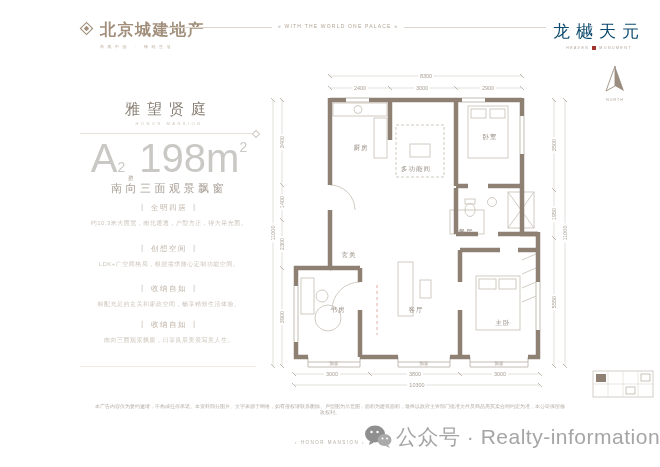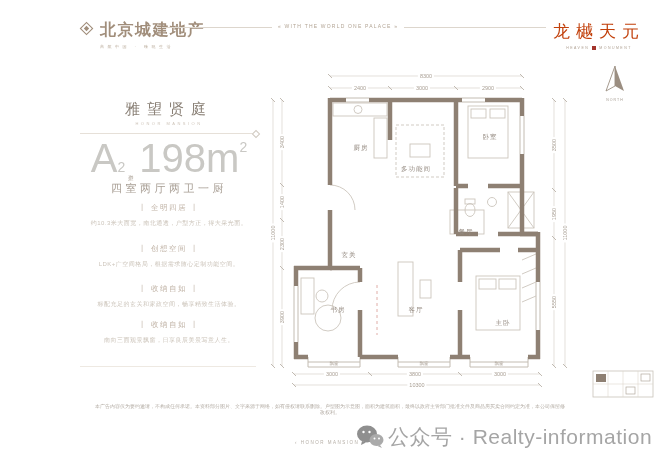--- a/index.html
+++ b/index.html
@@ -8,21 +8,21 @@
   .abs{position:absolute;}
 
   
   .logo-wrap{left:78px;top:20px;display:flex;gap:5px;align-items:flex-start;}
   .logo-text{font-size:16px;font-weight:bold;color:#a18e7b;letter-spacing:1.5px;}
   .logo-tag{font-size:4px;color:#bcae9e;letter-spacing:3.5px;margin-top:3px;}
   .banner-line{left:162px;top:27px;width:384px;border-top:1px solid #ddd6cd;height:0;}
   .banner-text{left:272px;top:23px;font-size:5px;letter-spacing:1.2px;color:#b3a595;
                background:#fff;padding:0 6px;white-space:nowrap;}
   .brand{left:543px;top:20px;width:112px;text-align:center;}
-  .brand-name{font-family:"DejaVu Serif", serif;font-size:17px;letter-spacing:6px;color:#c2410c;}
+  .brand-name{font-family:"DejaVu Serif", serif;font-size:17px;letter-spacing:6px;color:#0c4a6e;}
   .brand-sub{margin-top:3px;font-size:3.5px;letter-spacing:1.5px;color:#b0a294;
              display:flex;align-items:center;justify-content:center;gap:3px;}
   .red-sq{display:inline-block;width:4px;height:4px;background:#a3342c;}
 
   
   .panel-title{left:80px;top:100px;width:178px;text-align:center;font-family:"DejaVu Serif", serif;
                font-size:15px;letter-spacing:7px;color:#8a8076;}
   .panel-sub{left:80px;top:121px;width:178px;text-align:center;font-size:4px;
              letter-spacing:2.5px;color:#cfc5ba;}
   .divider{left:80px;top:133px;width:176px;border-top:1px solid #e6e0d8;height:0;}
@@ -53,21 +53,21 @@
   .dim.v{transform:translate(-50%,-50%) rotate(-90deg);}
   .north{left:602px;top:64px;width:26px;text-align:center;}
   .north .lbl{font-size:3.5px;letter-spacing:1px;color:#a59b90;}
   .keyplan{left:592px;top:370px;}
 
   
   .disclaimer{left:95px;top:403px;width:470px;text-align:center;font-size:5px;
               color:#b5aea6;line-height:6px;}
   .footer-mark{left:245px;top:440px;width:170px;text-align:center;font-size:4.5px;
                letter-spacing:1.5px;color:#b5aea6;}
-  .watermark{left:356px;top:423px;display:flex;align-items:center;gap:4px;}
+  .watermark{left:364px;top:423px;display:flex;align-items:center;gap:4px;}
   .watermark .txt{font-size:21px;color:#a5a5a5;letter-spacing:.5px;white-space:nowrap;}
 </style>
 </head>
 <body>
 
 <div class="stage">
 
   <div class="abs logo-wrap">
     <span>
       <svg width="17" height="17" viewBox="0 0 17 17">
@@ -98,21 +98,21 @@
     </div>
 
   <div class="abs unit-row">
     <span class="unit-letter">A</span>
     <span class="unit-index">2</span>
     <span class="unit-type">户型</span>
     <span class="unit-area">198</span>
     <span class="unit-area">m</span>
     <span class="unit-sup">2</span>
   </div>
-  <div class="abs layout-line">四室两厅两卫一厨</div>
+  <div class="abs layout-line">南向三面观景飘窗</div>
 
   <div class="abs feat" style="top:203px;">
     <div class="h">丨 全明四居 丨</div>
     <div class="d">约10.3米大面宽，南北通透，户型方正，得大采光面。</div>
   </div>
   <div class="abs feat" style="top:284px;">
     <div class="h">丨 收纳自如 丨</div>
     <div class="d">标配充足的玄关和家政空间，畅享精致生活体验。</div>
   </div>
   <div class="abs feat" style="top:244px;">

